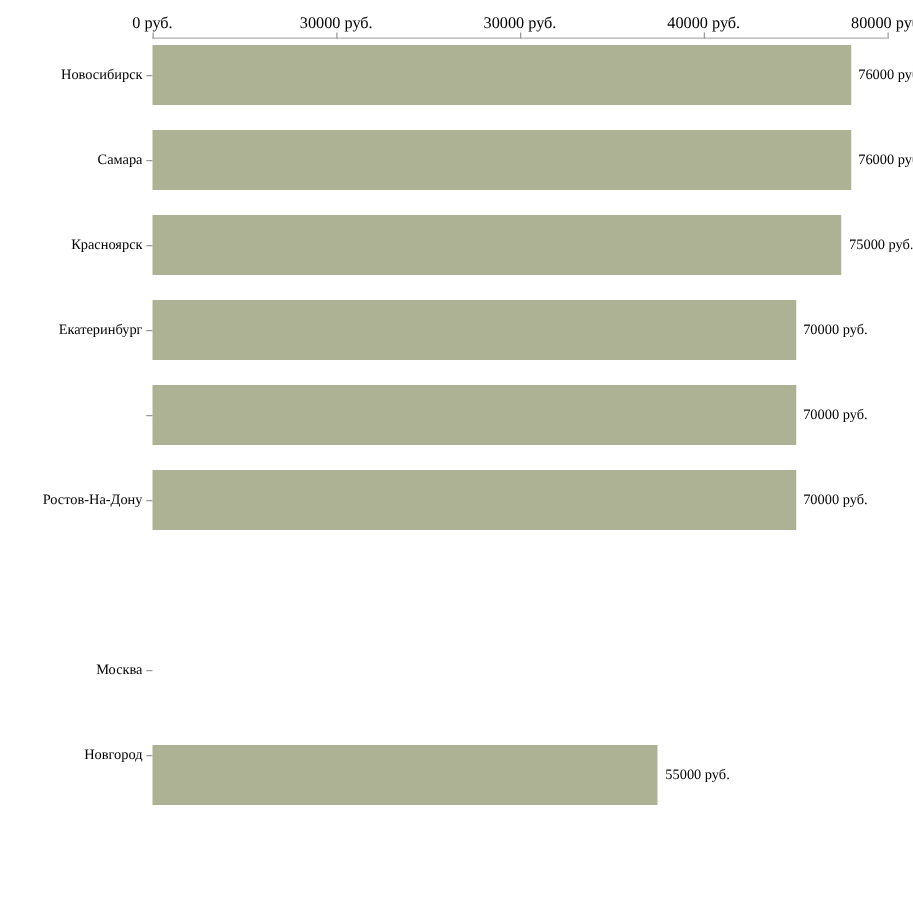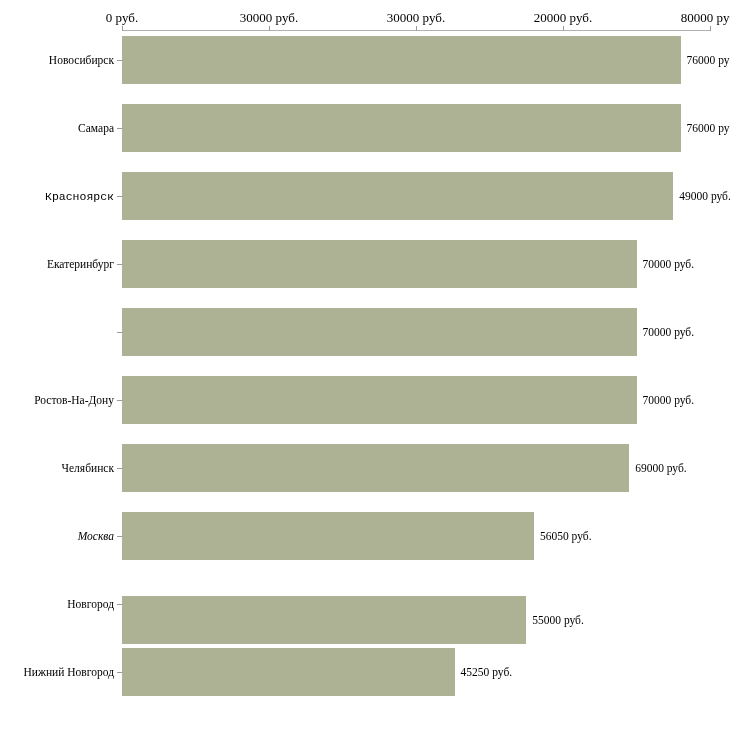--- a/index.html
+++ b/index.html
@@ -86,21 +86,21 @@
 </head>
 <body>
 
 <div id="chart-root">
 
   <div class="axis-top"></div>
 
   <div class="tick-label" style="left:122px;">0 руб.</div>
   <div class="tick-label" style="left:269px;">30000 руб.</div>
   <div class="tick-label" style="left:416px;">30000 руб.</div>
-  <div class="tick-label" style="left:563px;">20000 руб.</div>
+  <div class="tick-label" style="left:563px;">40000 руб.</div>
   <div class="tick-label" style="left:710px;">80000 руб.</div>
 
   <div class="tick-mark" style="left:122px;"></div>
   <div class="tick-mark" style="left:269px;"></div>
   <div class="tick-mark" style="left:416px;"></div>
   <div class="tick-mark" style="left:563px;"></div>
   <div class="tick-mark" style="left:710px;"></div>
 
   <div class="row" style="top:36px; height:48px;">
     <div class="cat-label-holder" style="top:50%; transform:translateY(-50%);">Новосибирск</div>
@@ -114,25 +114,25 @@
   <div class="row" style="top:104px; height:48px;">
     <div class="cat-label-holder" style="top:50%; transform:translateY(-50%);">Самара</div>
     <div class="cat-tick" style="top:50%;"></div>
     <div style="position:absolute; left:122px; top:0; right:0; height:100%;">
       <div class="bar" style="width:558.6px;"></div>
       <div class="bar-value" style="left:558.6px;">76000 руб.</div>
     </div>
   </div>
 
   <div class="row" style="top:172px; height:48px;">
-    <div class="cat-label-holder" style="top:50%; transform:translateY(-50%);font-family:Liberation Mono, monospace;">Красноярск</div>
+    <div class="cat-label-holder" style="top:50%; transform:translateY(-50%);">Красноярск</div>
     <div class="cat-tick" style="top:50%;"></div>
     <div style="position:absolute; left:122px; top:0; right:0; height:100%;">
       <div class="bar" style="width:551.25px;"></div>
-      <div class="bar-value" style="left:551.25px;">49000 руб.</div>
+      <div class="bar-value" style="left:551.25px;">75000 руб.</div>
     </div>
   </div>
 
   <div class="row" style="top:240px; height:48px;">
     <div class="cat-label-holder" style="top:50%; transform:translateY(-50%);">Екатеринбург</div>
     <div class="cat-tick" style="top:50%;"></div>
     <div style="position:absolute; left:122px; top:0; right:0; height:100%;">
       <div class="bar" style="width:514.5px;"></div>
       <div class="bar-value" style="left:514.5px;">70000 руб.</div>
     </div>
@@ -149,49 +149,29 @@
 
   <div class="row" style="top:376px; height:48px;">
     <div class="cat-label-holder" style="top:50%; transform:translateY(-50%);">Ростов-На-Дону</div>
     <div class="cat-tick" style="top:50%;"></div>
     <div style="position:absolute; left:122px; top:0; right:0; height:100%;">
       <div class="bar" style="width:514.5px;"></div>
       <div class="bar-value" style="left:514.5px;">70000 руб.</div>
     </div>
   </div>
 
-  <div class="row" style="top:444px; height:48px;">
-    <div class="cat-label-holder" style="top:50%; transform:translateY(-50%);">Челябинск</div>
-    <div class="cat-tick" style="top:50%;"></div>
-    <div style="position:absolute; left:122px; top:0; right:0; height:100%;">
-      <div class="bar" style="width:507.15px;"></div>
-      <div class="bar-value" style="left:507.15px;">69000 руб.</div>
-    </div>
-  </div>
 
   <div class="row" style="top:512px; height:48px;">
-    <div class="cat-label-holder" style="top:50%; transform:translateY(-50%);font-style:italic;">Москва</div>
+    <div class="cat-label-holder" style="top:50%; transform:translateY(-50%);">Москва</div>
     <div class="cat-tick" style="top:50%;"></div>
-    <div style="position:absolute; left:122px; top:0; right:0; height:100%;">
-      <div class="bar" style="width:411.97px;"></div>
-      <div class="bar-value" style="left:411.97px;">56050 руб.</div>
-    </div>
   </div>
 
   <div class="row" style="top:580px; height:48px;">
     <div class="cat-label-holder" style="top:50%; transform:translateY(-50%);">Новгород</div>
     <div class="cat-tick" style="top:50%;"></div>
     <div style="position:absolute; left:122px; top:16px; right:0; height:100%;">
       <div class="bar" style="width:404.25px;"></div>
       <div class="bar-value" style="left:404.25px;">55000 руб.</div>
     </div>
   </div>
 
-  <div class="row" style="top:648px; height:48px;">
-    <div class="cat-label-holder" style="top:50%; transform:translateY(-50%);">Нижний Новгород</div>
-    <div class="cat-tick" style="top:50%;"></div>
-    <div style="position:absolute; left:122px; top:0; right:0; height:100%;">
-      <div class="bar" style="width:332.59px;"></div>
-      <div class="bar-value" style="left:332.59px;">45250 руб.</div>
-    </div>
-  </div>
 
 </div>
 
 </body></html>

